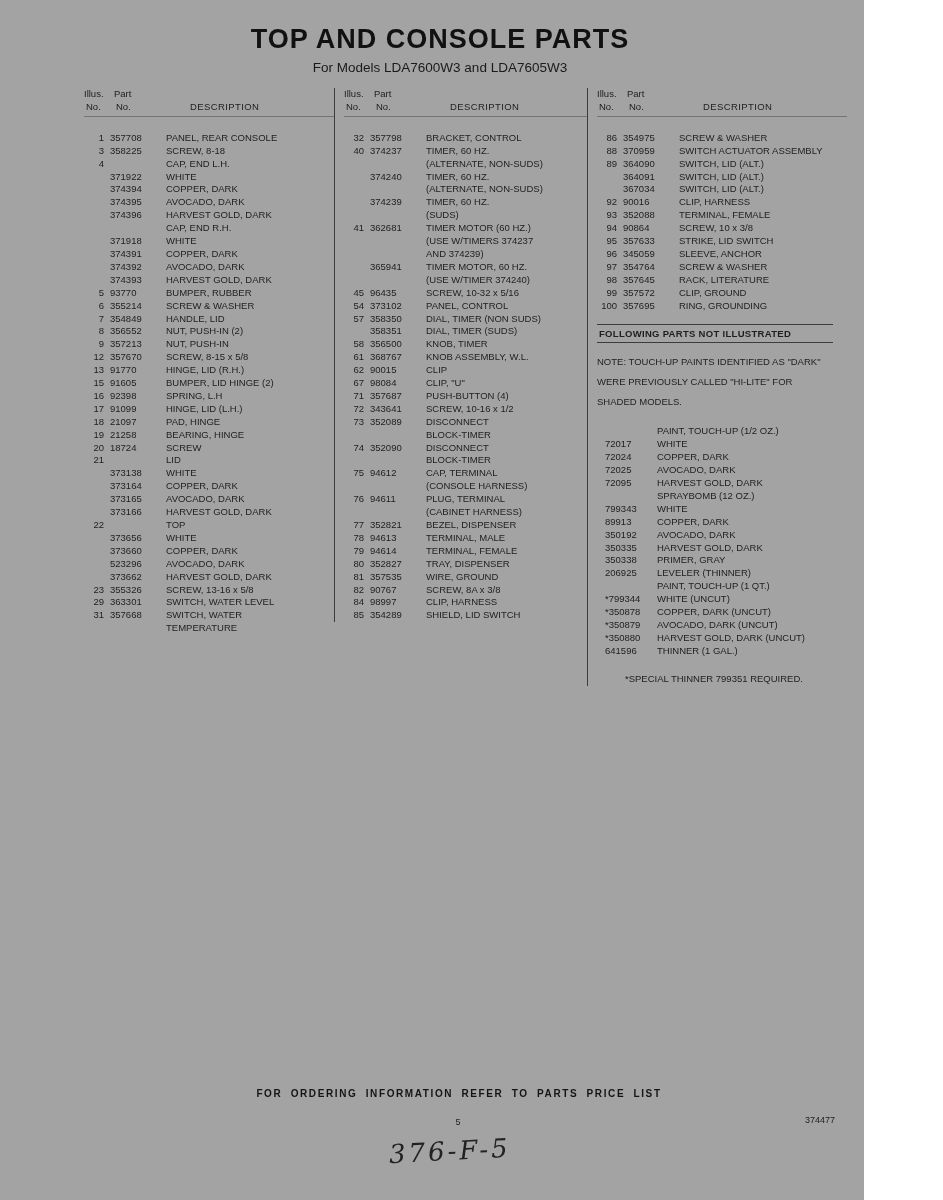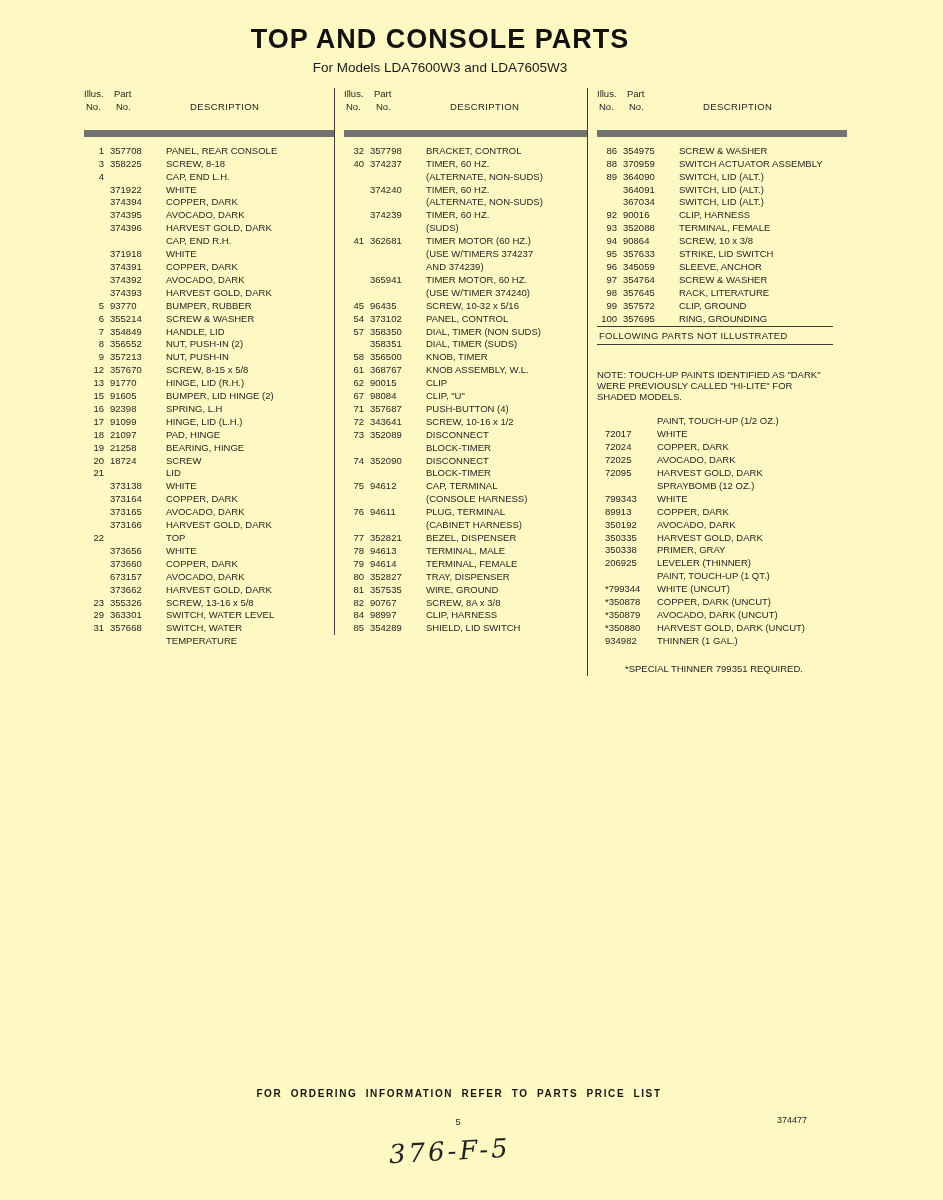--- a/index.html
+++ b/index.html
@@ -1,61 +1,61 @@
 <!DOCTYPE html>
 <html><head>
 <meta charset="utf-8">
 <style>
   html,body{margin:0;padding:0;background:#ffffff;}
   .page{
-    position:relative;width:943px;height:1200px;background:#fef9c3;
+    position:relative;width:864px;height:1200px;background:#a3a3a3;
     font-family:"Liberation Sans",sans-serif;color:#1e1e1e;overflow:hidden;
   }
   .title{
     position:absolute;top:24px;left:0;width:880px;text-align:center;
     font-size:27px;font-weight:bold;letter-spacing:1px;color:#111;
   }
   .subtitle{
     position:absolute;top:60px;left:0;width:880px;text-align:center;
     font-size:13.5px;color:#1a1a1a;
   }
   .columns{
     position:absolute;top:88px;left:84px;display:flex;align-items:flex-start;
   }
   .col{width:250px;font-size:9.5px;line-height:12.9px;}
   .col.bordered{border-left:1px solid #3c3c3c;padding-left:9px;width:243px;}
   .col.last{width:250px;}
-  .col-header{border-bottom:7px solid #737373;padding-bottom:16px;margin-bottom:8px;}
+  .col-header{border-bottom:1px solid #737373;padding-bottom:2px;margin-bottom:15px;}
   .hrow{white-space:nowrap;}
   .h-illus{display:inline-block;width:30px;}
   .h-part{display:inline-block;}
   .h-no1{display:inline-block;width:30px;padding-left:2px;}
   .h-no2{display:inline-block;width:56px;}
   .h-desc{display:inline-block;padding-left:18px;letter-spacing:0.4px;}
   .row{display:flex;white-space:nowrap;}
   .ci{width:20px;text-align:right;padding-right:6px;flex:none;}
   .cp{width:56px;flex:none;}
   .cd{flex:1;overflow:visible;}
   .ni-heading{
-    width:234px;font-weight:normal;letter-spacing:0.3px;
+    margin-top:11px;width:234px;font-weight:bold;letter-spacing:0.3px;
     border-top:1px solid #3c3c3c;border-bottom:1px solid #3c3c3c;
     padding:3px 0 2px 2px;
   }
-  .ni-note{margin-top:24px;width:226px;line-height:11px;white-space:normal;}
+  .ni-note{margin-top:9px;width:226px;line-height:20px;white-space:normal;}
   .paint-rows{margin-top:13px;}
   .prow{display:flex;white-space:nowrap;}
   .pp{width:52px;margin-left:8px;flex:none;}
   .pd{flex:1;}
   .ni-footnote{margin-top:15px;margin-left:28px;white-space:nowrap;}
   .order-note{
     position:absolute;top:1088px;left:4px;width:910px;text-align:center;
     font-size:10px;font-weight:bold;letter-spacing:1.6px;word-spacing:4px;color:#151515;
   }
   .page-num{position:absolute;top:1117px;left:0;width:916px;text-align:center;font-size:9px;}
-  .doc-num{position:absolute;top:1115px;left:777px;font-size:9px;}
+  .doc-num{position:absolute;top:1115px;left:805px;font-size:9px;}
   .handwritten{
     position:absolute;top:1136px;left:0;width:900px;text-align:center;
     font-family:"DejaVu Serif",serif;font-style:italic;font-size:26px;
     letter-spacing:3px;color:#222;
   }
   .handwritten span{display:inline-block;transform:rotate(-3deg);}
 </style>
 </head>
 <body>
 
@@ -232,21 +232,21 @@
             <span class="cp">373656</span>
             <span class="cd">WHITE</span>
           </div>
           <div class="row">
             <span class="ci"></span>
             <span class="cp">373660</span>
             <span class="cd">COPPER, DARK</span>
           </div>
           <div class="row">
             <span class="ci"></span>
-            <span class="cp">673157</span>
+            <span class="cp">523296</span>
             <span class="cd">AVOCADO, DARK</span>
           </div>
           <div class="row">
             <span class="ci"></span>
             <span class="cp">373662</span>
             <span class="cd">HARVEST GOLD, DARK</span>
           </div>
           <div class="row">
             <span class="ci">23</span>
             <span class="cp">355326</span>
@@ -612,21 +612,21 @@
           </div>
           <div class="prow">
             <span class="pp">*350879</span>
             <span class="pd">AVOCADO, DARK (UNCUT)</span>
           </div>
           <div class="prow">
             <span class="pp">*350880</span>
             <span class="pd">HARVEST GOLD, DARK (UNCUT)</span>
           </div>
           <div class="prow">
-            <span class="pp">934982</span>
+            <span class="pp">641596</span>
             <span class="pd">THINNER (1 GAL.)</span>
           </div>
         </div>
       <div class="ni-footnote">*SPECIAL THINNER 799351 REQUIRED.</div>
     </section>
 
   </div>
 
   <div class="order-note">FOR ORDERING INFORMATION REFER TO PARTS PRICE LIST</div>
   <div class="page-num">5</div>

